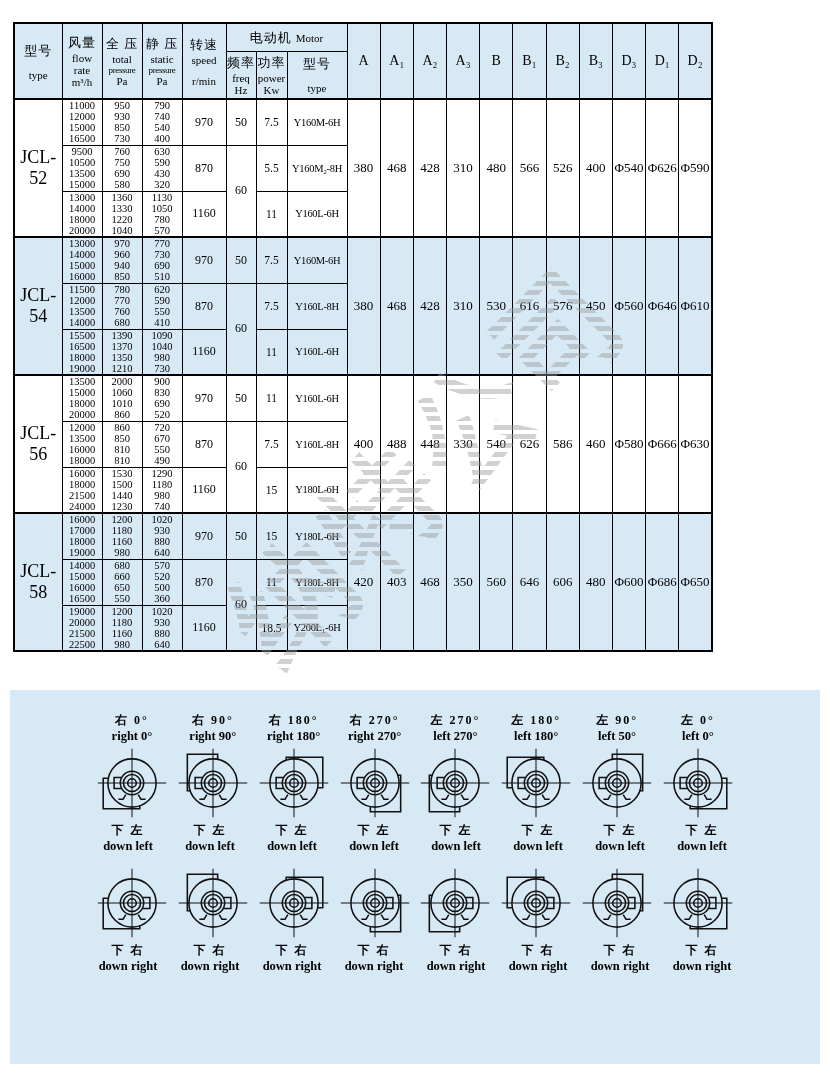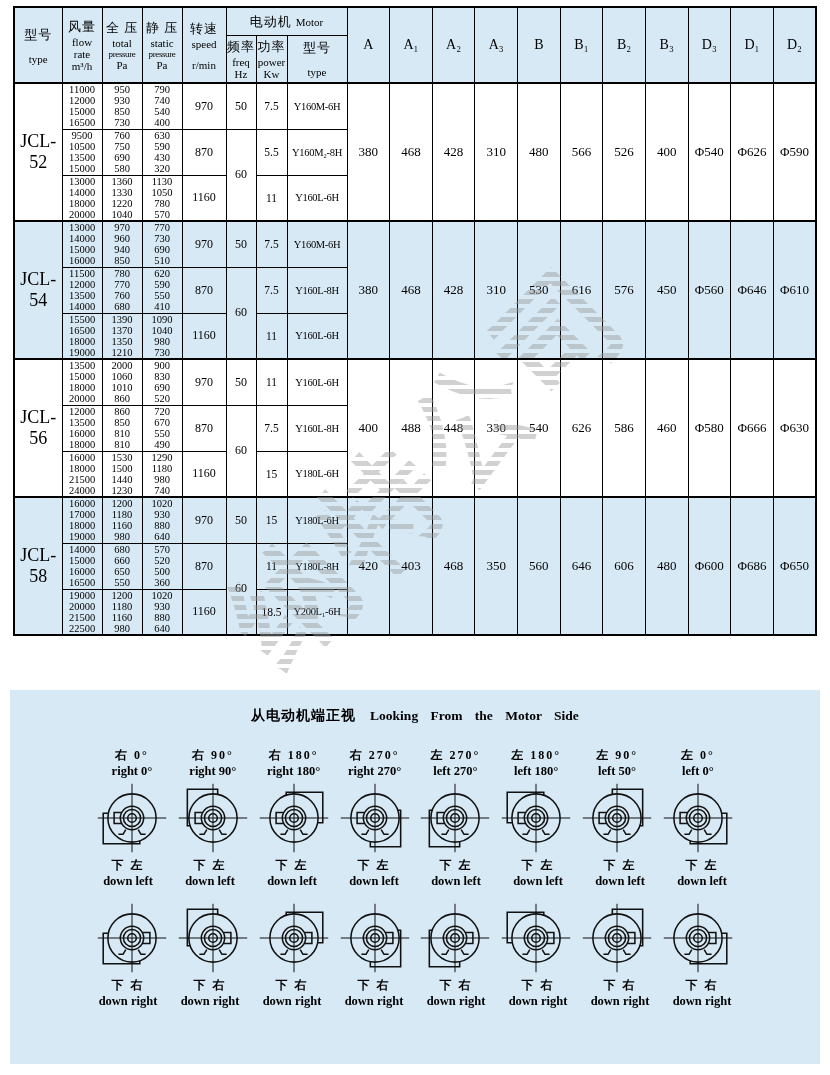--- a/index.html
+++ b/index.html
@@ -4,21 +4,21 @@
 <style>
   html,body{margin:0;padding:0;}
   body{
     width:830px;height:1075px;position:relative;overflow:hidden;
     background:#ffffff;
     font-family:"Liberation Serif","DejaVu Serif",serif;
     color:#000;
   }
   
   .spec-table{
-    position:absolute;left:13px;top:6px;width:804px;
+    position:absolute;left:13px;top:22px;width:700px;
     border-collapse:collapse;table-layout:fixed;background:#fff;
     border:2px solid #000;
   }
   .spec-table th,.spec-table td{
     border:1px solid #000;text-align:center;vertical-align:middle;
     padding:0;overflow:hidden;
   }
   .spec-table thead th{background:#d7e9f5;font-weight:normal;}
   .spec-table tr.shaded td{background:#d7e9f5;}
   .spec-table tr.block-start td{border-top:2px solid #000;}
@@ -443,24 +443,20 @@
       <td class="speed">1160</td>
       <td class="power">18.5</td>
       <td class="motor">Y200L₁-6H</td>
     </tr>
   </tbody>
 </table>
 
 <div class="watermark">纳特公司</div>
 
 <div class="motor-panel">
-  <div class="panel-title">
-    <span class="pt-zh">从电动机端正视</span>
-    <span class="pt-en">Looking From the Motor Side</span>
-  </div>
 
   <div class="frow labels-top">
     <div class="fcell">
         <div class="al-zh">右 0°</div>
         <div class="al-en">right 0°</div>
       </div>
     <div class="fcell">
         <div class="al-zh">右 90°</div>
         <div class="al-en">right 90°</div>
       </div>

